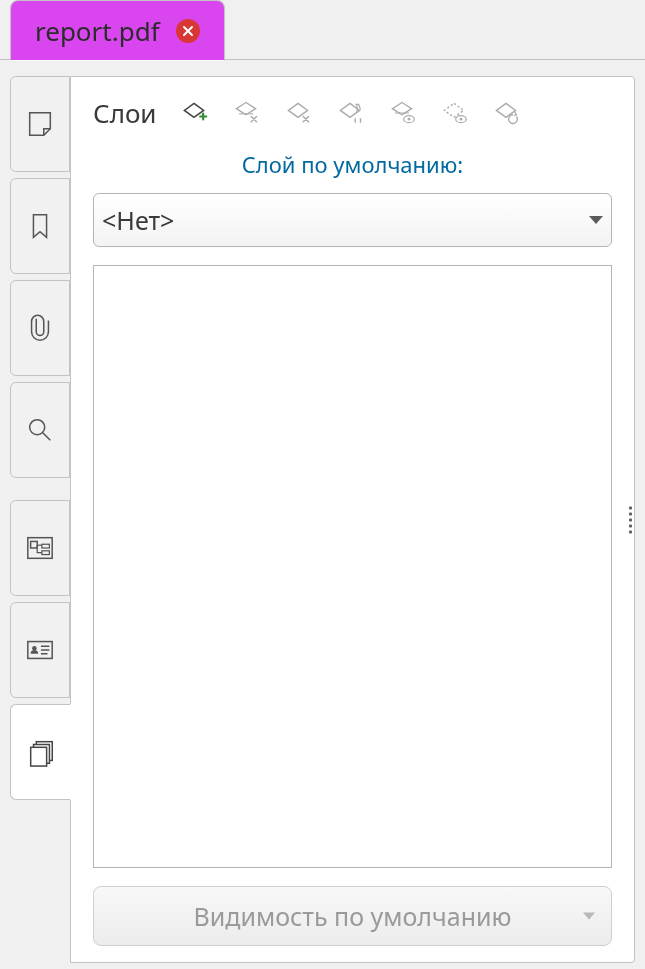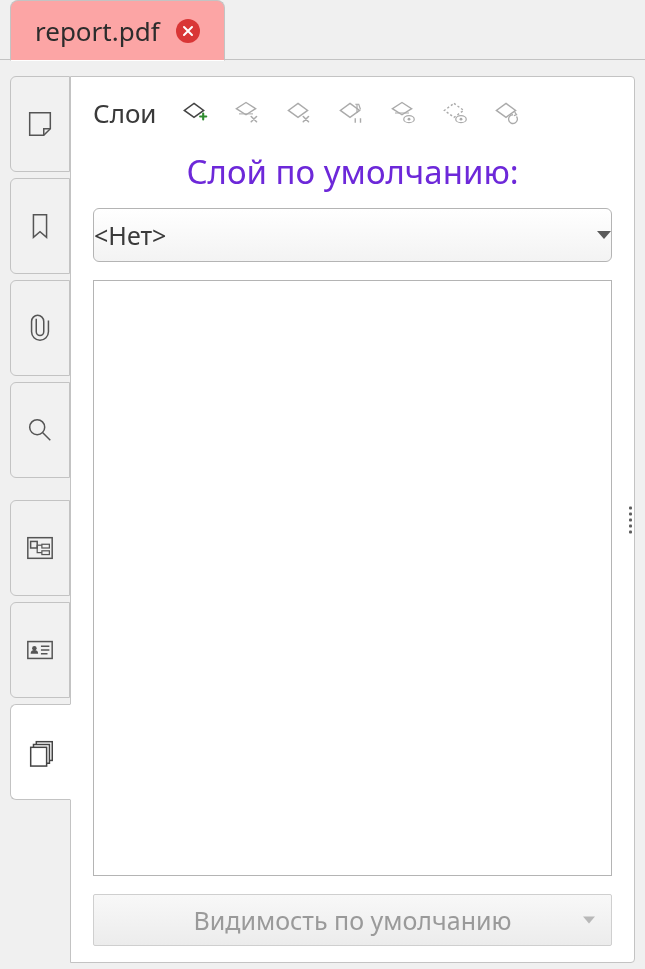--- a/index.html
+++ b/index.html
@@ -18,21 +18,21 @@
   .tabbar {
     position: absolute; left: 0; top: 0; right: 0; height: 60px;
     background: #f0f0f0;
     border-bottom: 1px solid #c3c3c3;
   }
   .tab {
     position: absolute; left: 10px; top: 0;
     height: 61px; 
     padding: 0 24px;
     display: flex; align-items: center; gap: 16px;
-    background: #fca5a5;
+    background: #d946ef;
     border: 1px solid #c3c3c3;
     border-bottom: 1px solid #ffffff;
     border-top-left-radius: 8px; border-top-right-radius: 8px;
     color: #2c2c2c;
     font-size: 26px;
   }
   .tab-close {
     width: 24px; height: 24px; border-radius: 50%;
     background: #d93636;
     display: flex; align-items: center; justify-content: center;
@@ -89,51 +89,51 @@
   }
   .layer-tool {
     width: 42px; height: 36px;
     display: flex; align-items: center; justify-content: center;
     border-radius: 3px;
   }
   .layer-tool svg { width: 30px; height: 28px; }
   .layer-tool.disabled svg { opacity: 0.45; }
 
   .field-label {
-    font-size: 33px; color: #6d28d9; margin-bottom: 14px;
+    font-size: 22px; color: #0369a1; margin-bottom: 14px;
   }
 
   .combo {
     height: 54px;
     border: 1px solid #b4b4b4;
     border-radius: 6px;
     background: linear-gradient(#ffffff, #f3f3f3);
     display: flex; align-items: center; justify-content: space-between;
-    padding: 0 0;
+    padding: 0 8px;
     font-size: 25px; color: #3a3a3a;
     margin-bottom: 18px;
   }
   .combo .caret {
     width: 0; height: 0;
     border-left: 7px solid transparent;
     border-right: 7px solid transparent;
     border-top: 8px solid #5a5a5a;
   }
 
   .listbox {
     flex: 1 1 auto;
     border: 1px solid #b4b4b4;
     background: #ffffff;
     margin-bottom: 18px;
   }
 
   .footer-combo {
-    height: 52px;
+    height: 60px;
     border: 1px solid #cfcfcf;
-    border-radius: 2px;
+    border-radius: 8px;
     background: linear-gradient(#f8f8f8, #ececec);
     display: flex; align-items: center; justify-content: center;
     position: relative;
     font-size: 25px; color: #9a9a9a;
   }
   .footer-combo .caret {
     position: absolute; right: 16px; top: 50%; transform: translateY(-50%);
     width: 0; height: 0;
     border-left: 6px solid transparent;
     border-right: 6px solid transparent;

